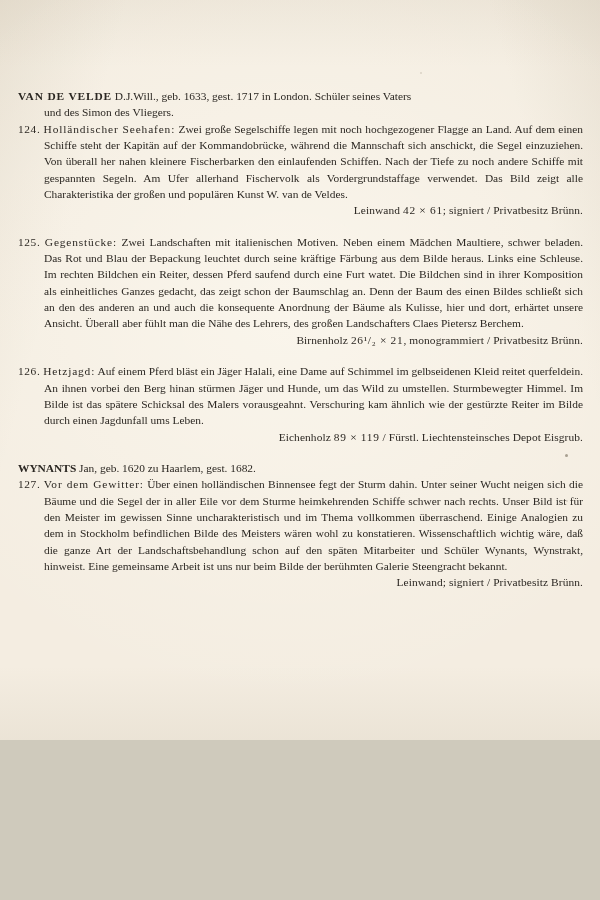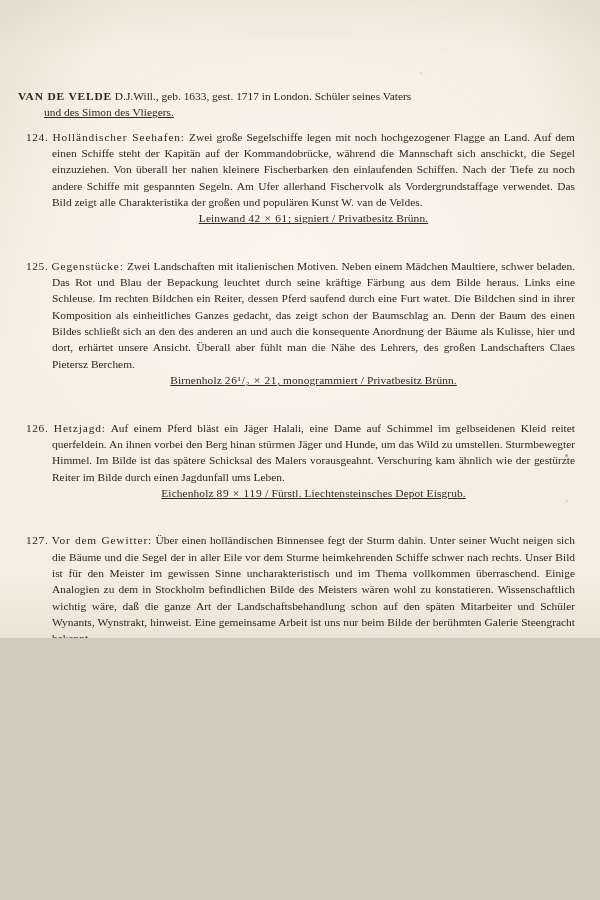--- a/index.html
+++ b/index.html
@@ -3,21 +3,21 @@
 <meta charset="utf-8">
 <style>
   html, body {
     margin: 0;
     padding: 0;
     background: #cfcabc;
   }
   .page {
     position: relative;
     width: 600px;
-    height: 638px;
+    height: 740px;
     background: #f4ede1;
     overflow: hidden;
     font-family: "Liberation Serif", "DejaVu Serif", serif;
     color: #2b2722;
   }
   
   .paper-tone {
     position: absolute;
     inset: 0;
     background:
@@ -55,45 +55,43 @@
     padding-left: 0;
   }
   .artist .nm {
     font-weight: bold;
     letter-spacing: 0.85px;
   }
   .artist .nm.tight { letter-spacing: 0; }
   .artist .cont {
     display: block;
     padding-left: 26px;
-    text-decoration: underline;
   }
 
   .entry {
-    margin: 8px;
+    margin: 0;
     font-size: 11.4px;
     line-height: 16.35px;
     text-align: justify;
     text-justify: inter-word;
     padding-left: 26px;
     text-indent: -26px;
     hyphens: manual;
   }
   .entry .num {
     letter-spacing: 0.6px;
   }
   .entry .ttl {
     letter-spacing: 0.85px;
   }
   .entry .med {
     display: block;
     text-indent: 0;
-    text-align: center;
+    text-align: right;
     letter-spacing: 0.1px;
-    text-decoration: underline;
   }
   .entry .med .dim { letter-spacing: 0.7px; }
 
   .gap-lg { height: 15px; }
 
   .folio {
     position: absolute;
     left: 0;
     top: 734px;
     width: 565px;
@@ -123,19 +121,20 @@
 
     <p class="entry"><span class="num">125.</span> <span class="ttl">Gegenstücke:</span><span> Zwei Landschaften mit italienischen Motiven. Neben einem Mädchen Maultiere, schwer beladen. Das Rot und Blau der Bepackung leuchtet durch seine kräftige Färbung aus dem Bilde heraus. Links eine Schleuse. Im rechten Bildchen ein Reiter, dessen Pferd saufend durch eine Furt watet. Die Bildchen sind in ihrer Komposition als einheitliches Ganzes gedacht, das zeigt schon der Baumschlag an. Denn der Baum des einen Bildes schließt sich an den des anderen an und auch die konsequente Anordnung der Bäume als Kulisse, hier und dort, erhärtet unsere Ansicht. Überall aber fühlt man die Nähe des Lehrers, des großen Landschafters Claes Pietersz Berchem.</span><span class="med"><span>Birnenholz </span><span class="dim">26¹/₂ × 21</span><span>, monogrammiert / Privatbesitz Brünn.</span></span></p>
 
     <div class="gap-lg"></div>
 
 
     <p class="entry"><span class="num">126.</span> <span class="ttl">Hetzjagd:</span><span> Auf einem Pferd bläst ein Jäger Halali, eine Dame auf Schimmel im gelbseidenen Kleid reitet querfeldein. An ihnen vorbei den Berg hinan stürmen Jäger und Hunde, um das Wild zu umstellen. Sturmbewegter Himmel. Im Bilde ist das spätere Schicksal des Malers vorausgeahnt. Verschuring kam ähnlich wie der gestürzte Reiter im Bilde durch einen Jagdunfall ums Leben.</span><span class="med"><span>Eichenholz </span><span class="dim">89 × 119</span><span> / Fürstl. Liechtensteinsches Depot Eisgrub.</span></span></p>
 
     <div class="gap-lg"></div>
 
+    <p class="artist"><span class="nm tight">WYNANTS</span><span> Jan, geb. 1620 zu Haarlem, gest. 1682.</span></p>
 
     <p class="entry"><span class="num">127.</span> <span class="ttl">Vor dem Gewitter:</span><span> Über einen holländischen Binnensee fegt der Sturm dahin. Unter seiner Wucht neigen sich die Bäume und die Segel der in aller Eile vor dem Sturme heimkehrenden Schiffe schwer nach rechts. Unser Bild ist für den Meister im gewissen Sinne uncharakteristisch und im Thema vollkommen überraschend. Einige Analogien zu dem in Stockholm befindlichen Bilde des Meisters wären wohl zu konstatieren. Wissenschaftlich wichtig wäre, daß die ganze Art der Landschaftsbehandlung schon auf den späten Mitarbeiter und Schüler Wynants, Wynstrakt, hinweist. Eine gemeinsame Arbeit ist uns nur beim Bilde der berühmten Galerie Steengracht bekannt.</span><span class="med"><span>Leinwand</span><span class="dim"></span><span>; signiert / Privatbesitz Brünn.</span></span></p>
 
     <div class="folio">31</div>
 
   </div>
 </div>
 
 </body></html>

